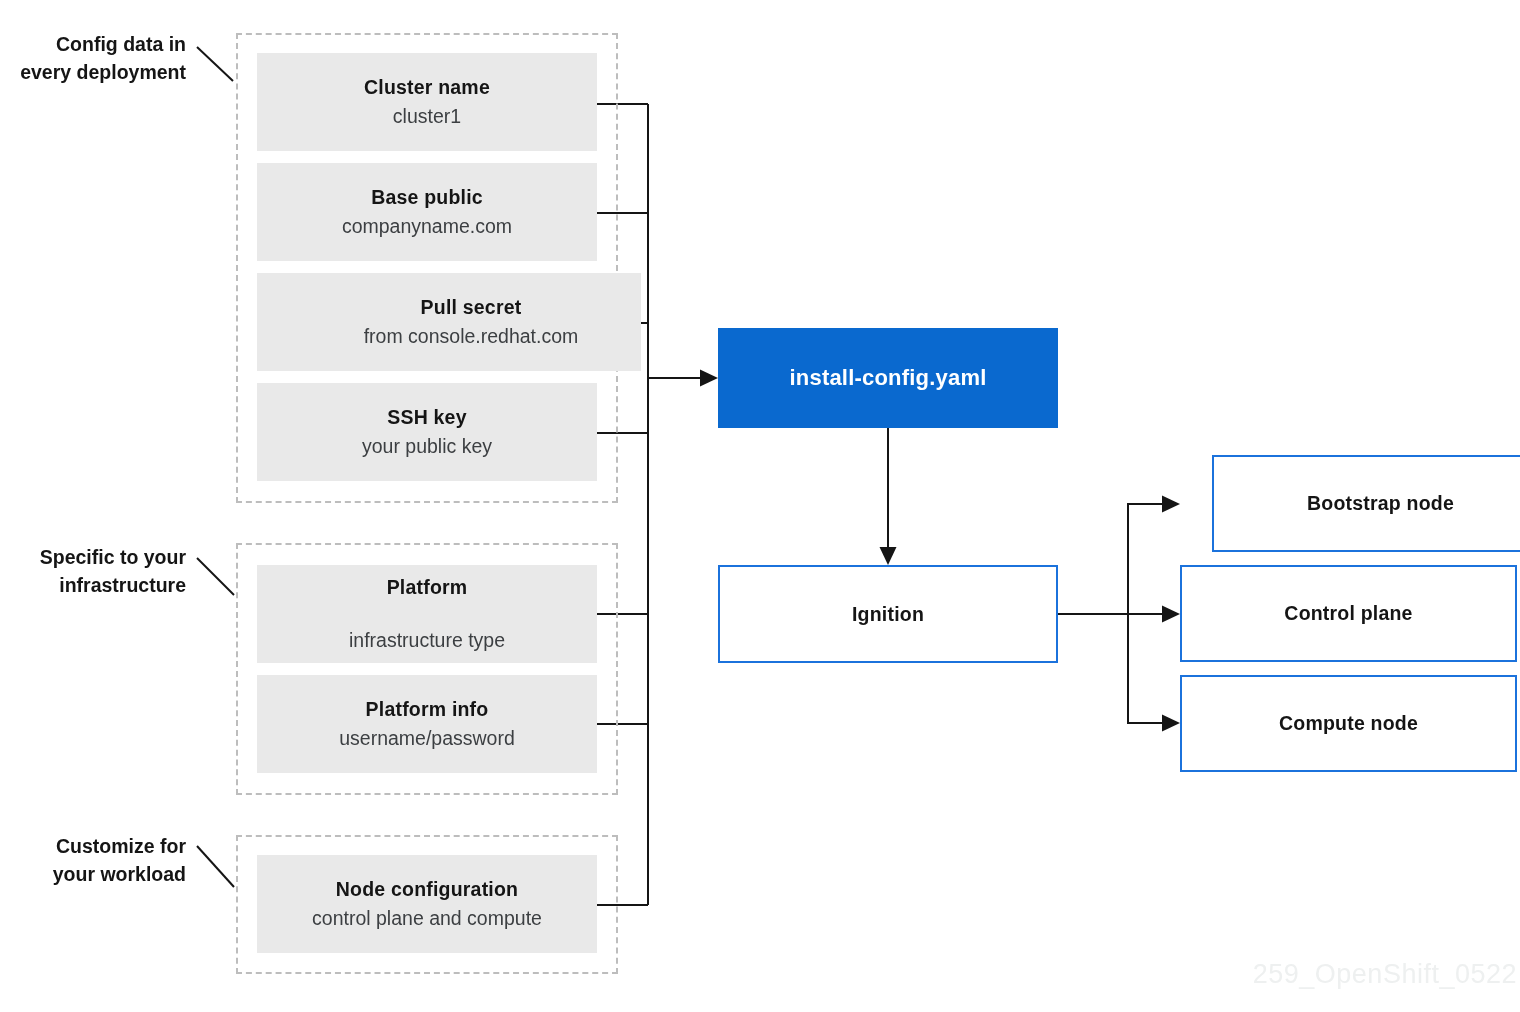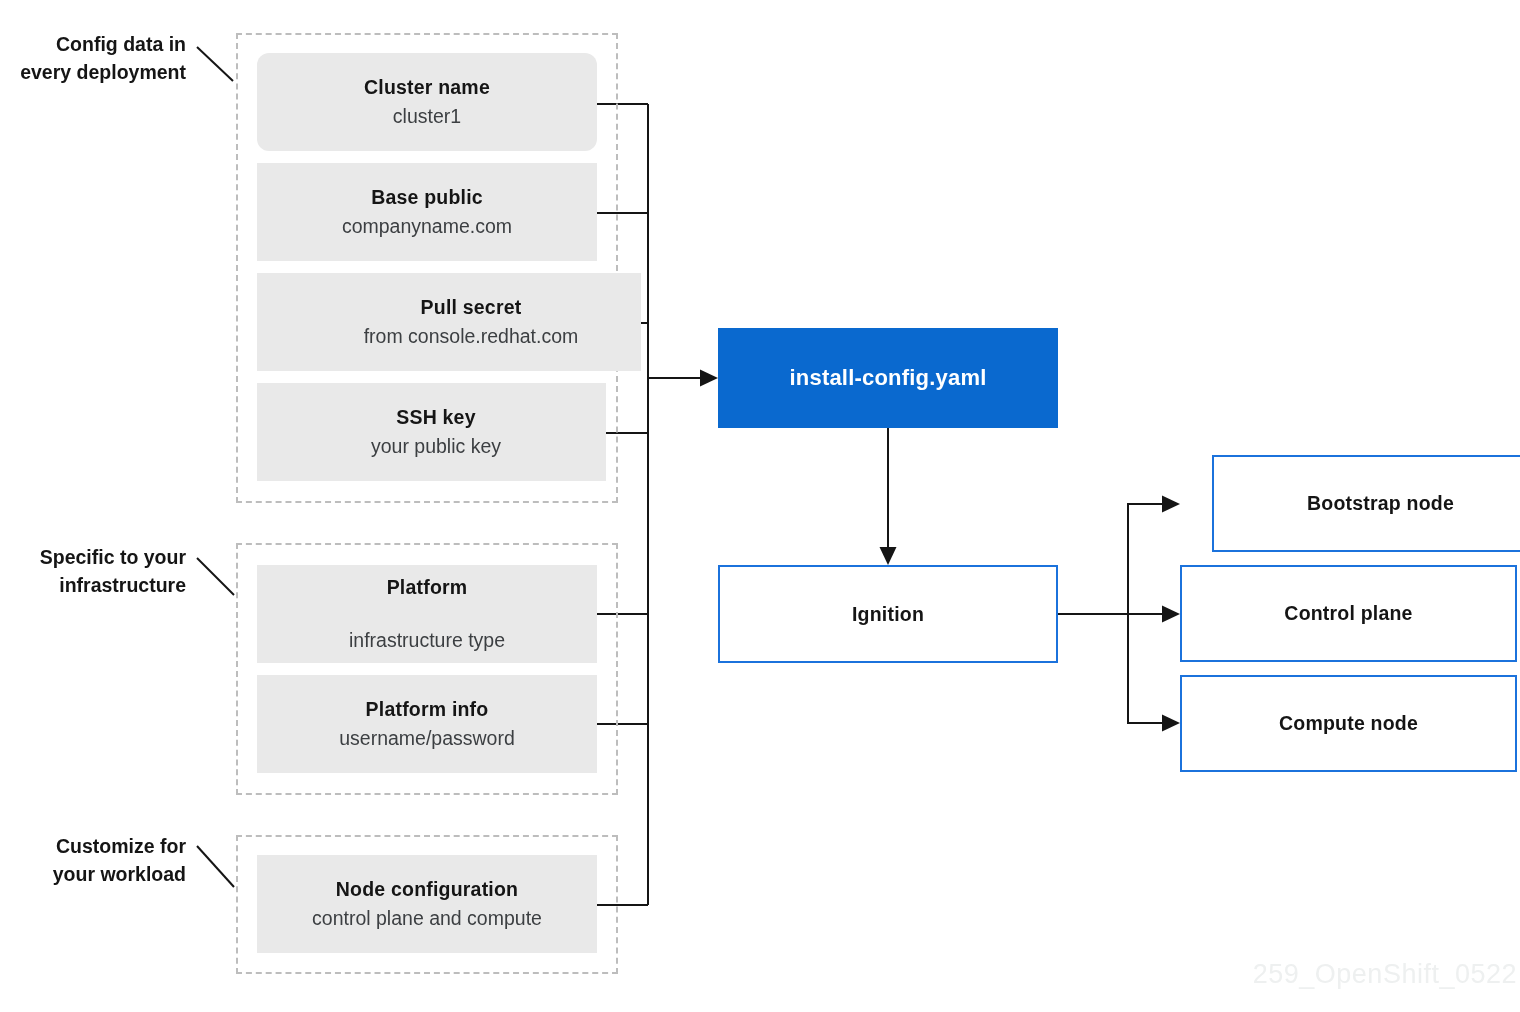--- a/index.html
+++ b/index.html
@@ -48,24 +48,24 @@
     color: #151515;
     line-height: 29px;
     letter-spacing: 0.2px;
   }
   .gbox .s {
     font-size: 19.5px;
     font-weight: 400;
     color: #3c3f42;
     line-height: 29px;
   }
-  .b1 { top: 53px; border-radius: 12px; }
+  .b1 { top: 53px; }
   .b2 { top: 163px; }
   .b3 { top: 273px; padding-left: 44px; }
-  .b4 { top: 383px; padding-left: 9px; }
+  .b4 { top: 383px; }
   .b5 { top: 565px; gap: 24px; }
   .b6 { top: 675px; }
   .b7 { top: 855px; }
 
   .sidelabel {
     position: absolute;
     left: 0;
     width: 186px;
     text-align: right;
     font-size: 19.5px;

